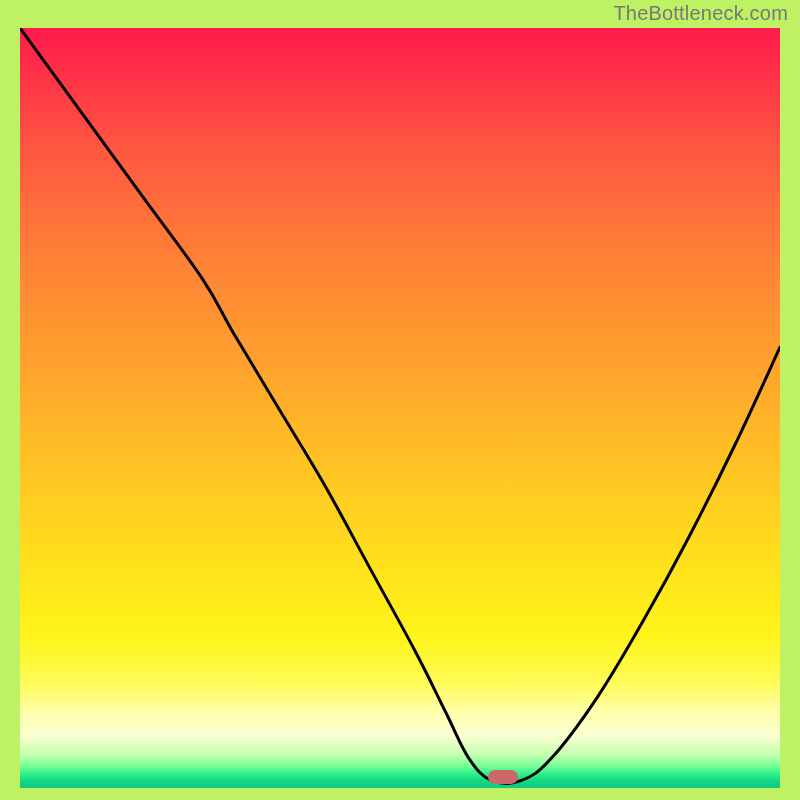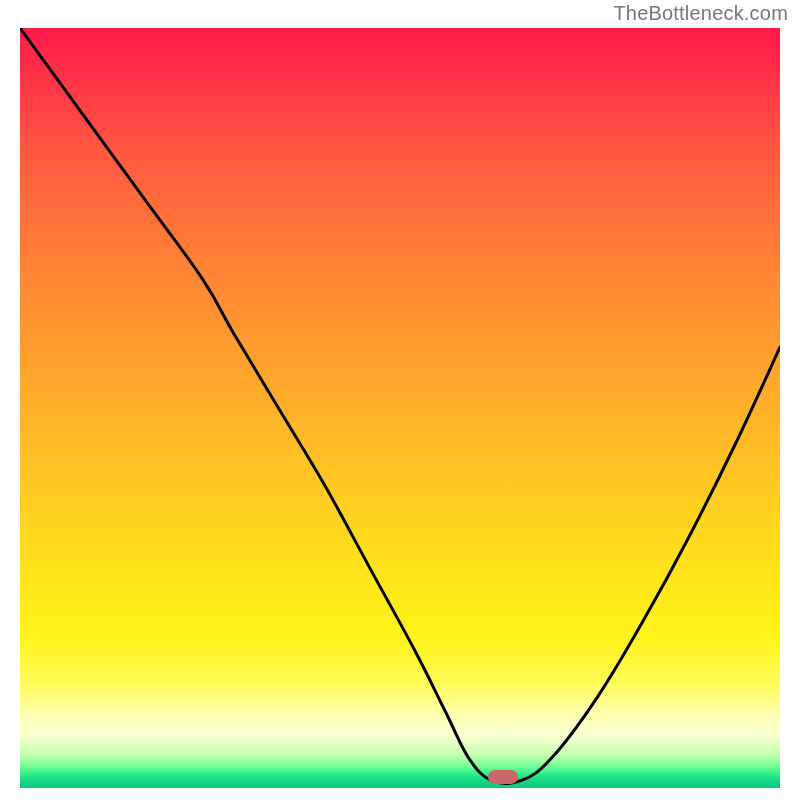--- a/index.html
+++ b/index.html
@@ -8,21 +8,21 @@
     width: 800px;
     height: 800px;
     background: #000;
     overflow: hidden;
     font-family: Arial, Helvetica, sans-serif;
   }
   .outer {
     position: relative;
     width: 800px;
     height: 800px;
-    background: #ffffff;
+    background: #bef264;
   }
   .attrib {
     position: absolute;
     top: 2px;
     right: 12px;
     color: #777;
     font-size: 20px;
     letter-spacing: 0.2px;
   }
   .plot {

